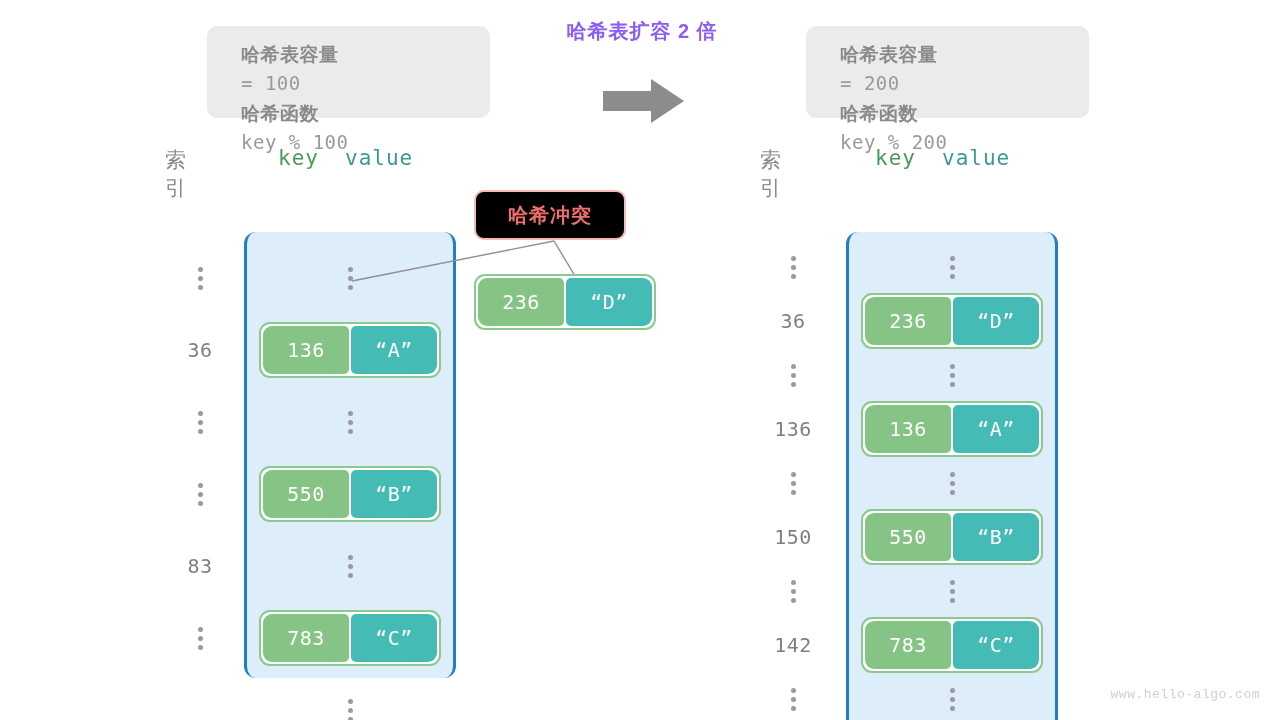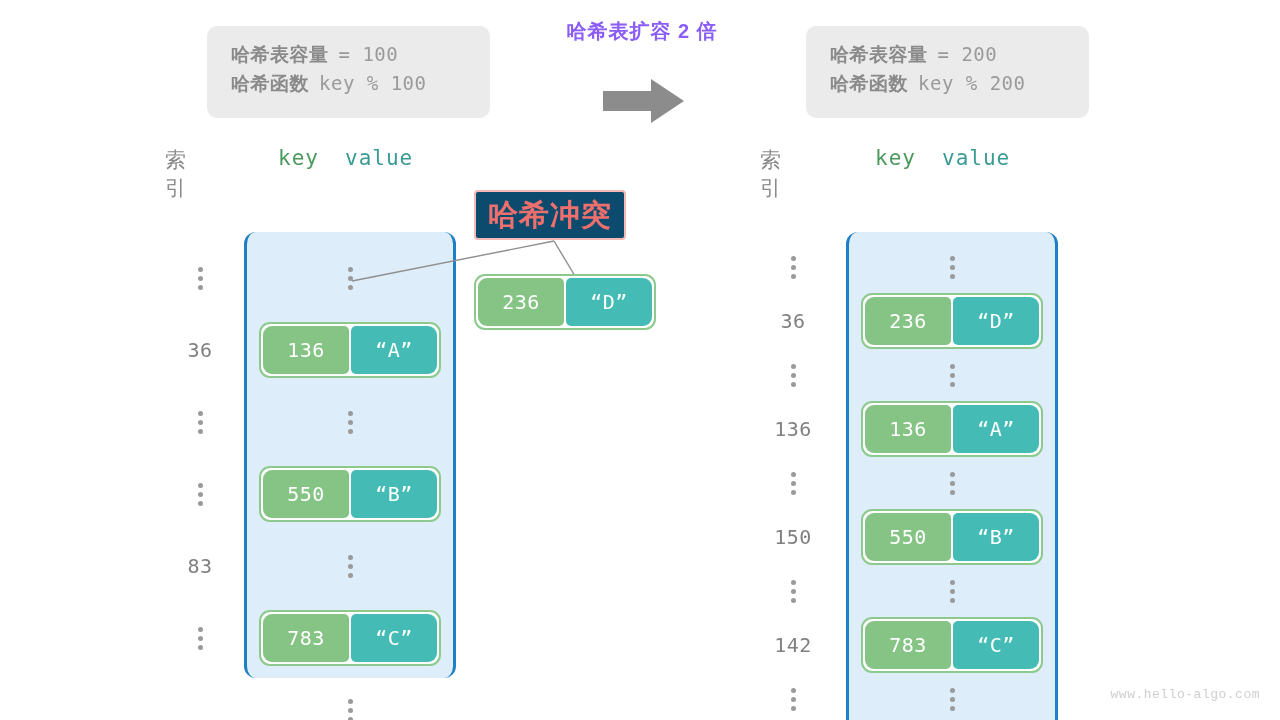--- a/index.html
+++ b/index.html
@@ -21,20 +21,21 @@
     background: #ebebeb;
     border-radius: 10px;
     padding: 14px 24px 16px 24px;
     box-sizing: border-box;
   }
   .info-line {
     display: flex;
     align-items: baseline;
     white-space: pre;
     line-height: 1.55;
+    flex-direction: column;
   }
   .info-label {
     font-family: "DejaVu Sans", sans-serif;
     font-weight: bold;
     font-size: 19px;
     color: #8a8a8a;
     letter-spacing: 0.5px;
   }
   .info-value {
     font-family: "DejaVu Sans Mono", monospace;
@@ -173,29 +174,29 @@
   .pair-lg .k { width: 86px; height: 48px; }
   .pair-lg .v { width: 86px; height: 48px; }
 
   
   #collision-badge {
     position: absolute;
     left: 474px;
     top: 190px;
     width: 152px;
     height: 50px;
-    background: #0c4a6e;
+    background: #000000;
     border: 2px solid #f5b9b6;
-    border-radius: 4px;
+    border-radius: 10px;
     display: flex;
     align-items: center;
     justify-content: center;
     font-family: "DejaVu Sans", sans-serif;
     font-weight: bold;
-    font-size: 30px;
+    font-size: 20px;
     color: #ef6f6c;
     letter-spacing: 1px;
     box-sizing: border-box;
   }
   #collision-floating-pair {
     position: absolute;
     left: 474px;
     top: 274px;
   }
   #collision-lines {

